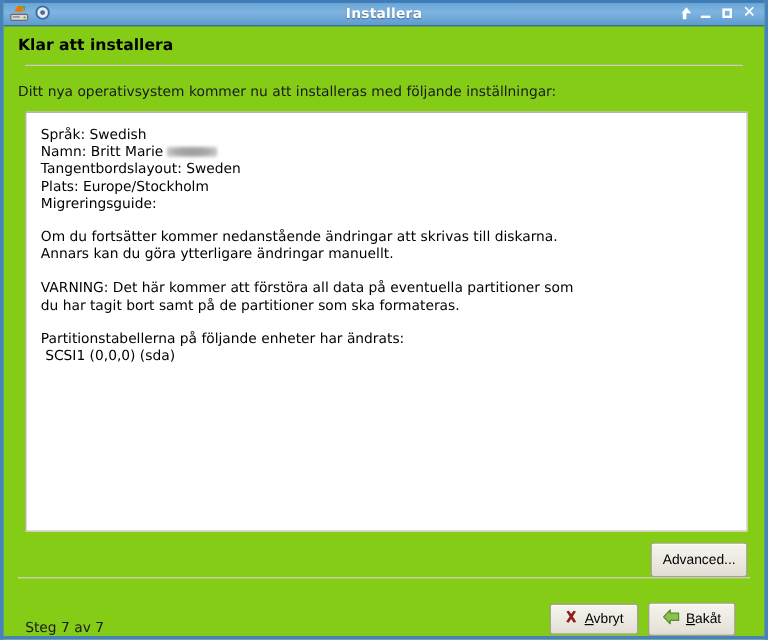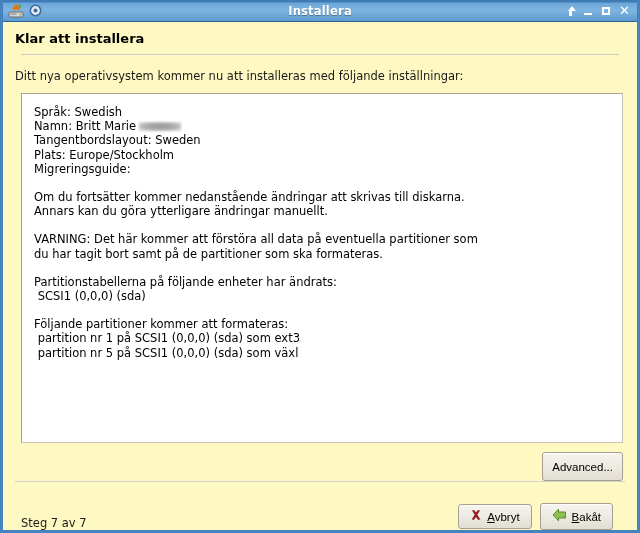--- a/index.html
+++ b/index.html
@@ -18,21 +18,21 @@
 
   
   .window {
     position: absolute;
     left: 0; top: 0;
     width: 640px;
     height: 533px;
     box-sizing: border-box;
     border: 3px solid #4682bd;
     border-top: none;
-    background: #fef9c3;
+    background: #84cc16;
     display: flex;
     flex-direction: column;
   }
 
   
   .titlebar {
     height: 22px;
     flex: 0 0 22px;
     background: linear-gradient(to bottom, #3f7bb5 0px, #3f7bb5 2px, #6ba7d8 3px, #7fb4e0 10px, #5d9bd0 21px);
     border-bottom: 1px solid #2f5f96;
@@ -290,25 +290,20 @@
       <div class="para">
         <div class="l">VARNING: Det här kommer att förstöra all data på eventuella partitioner som</div>
         <div class="l">du har tagit bort samt på de partitioner som ska formateras.</div>
       </div>
 
       <div class="para">
         <div class="l">Partitionstabellerna på följande enheter har ändrats:</div>
         <div class="l"> SCSI1 (0,0,0) (sda)</div>
       </div>
 
-      <div class="para">
-        <div class="l">Följande partitioner kommer att formateras:</div>
-        <div class="l"> partition nr 1 på SCSI1 (0,0,0) (sda) som ext3</div>
-        <div class="l"> partition nr 5 på SCSI1 (0,0,0) (sda) som växl</div>
-      </div>
     </div>
 
     <div class="advanced-row">
       <button class="btn">
         <span>Advanced...</span>
       </button>
     </div>
   </div>
 
   <div class="footer-sep"></div>

